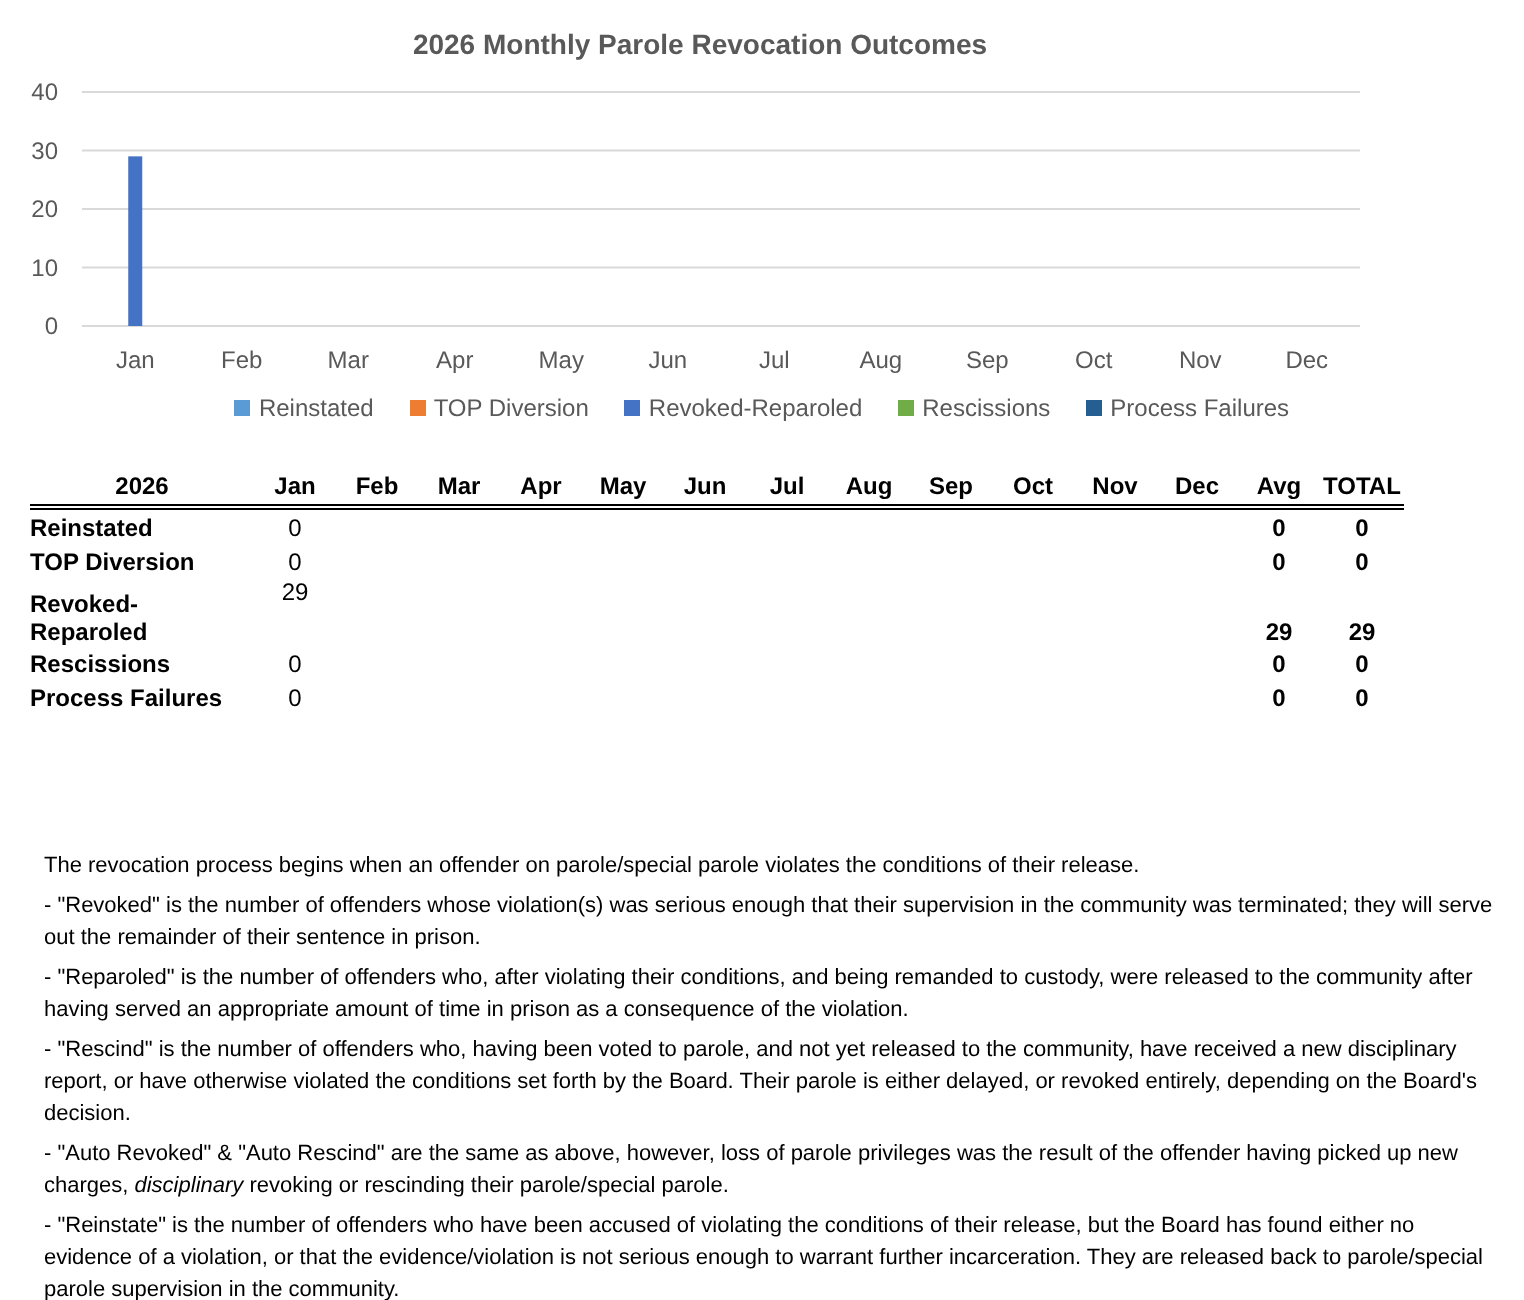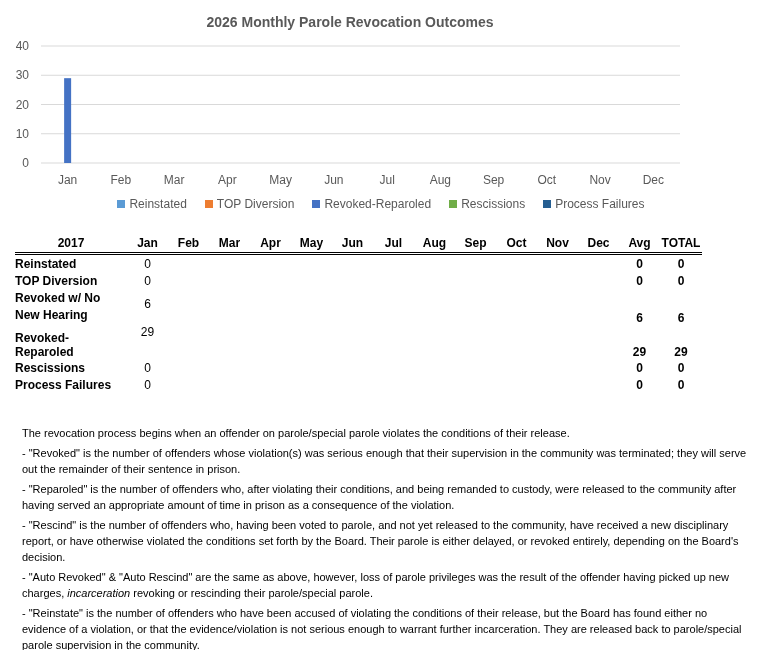--- a/index.html
+++ b/index.html
@@ -81,21 +81,21 @@
     </div>
     <div class="legend-item">
       <span class="swatch" style="background: rgb(37, 94, 145);"></span>
       <span>Process Failures</span>
     </div>
   </div>
 
 <table class="data">
   <thead>
     <tr id="thead-row">
-        <th class="label">2017</th>
+        <th class="label">2026</th>
         <th class="col-m">Jan</th>
         <th class="col-m">Feb</th>
         <th class="col-m">Mar</th>
         <th class="col-m">Apr</th>
         <th class="col-m">May</th>
         <th class="col-m">Jun</th>
         <th class="col-m">Jul</th>
         <th class="col-m">Aug</th>
         <th class="col-m">Sep</th>
         <th class="col-m">Oct</th>
@@ -134,40 +134,20 @@
         <td class="col-m"></td>
         <td class="col-m"></td>
         <td class="col-m"></td>
         <td class="col-m"></td>
         <td class="col-m"></td>
         <td class="col-m"></td>
         <td class="col-avg">0</td>
         <td class="col-tot">0</td>
       </tr>
       <tr>
-        <td class="label" style="height: 36px;">
-          <div style="line-height: 17px;">Revoked w/ No</div>
-          <div style="line-height: 17px;">New Hearing</div>
-        </td>
-        <td class="col-m" style="vertical-align: top; padding-top: 8px;">6</td>
-        <td class="col-m" style="vertical-align: top; padding-top: 8px;"></td>
-        <td class="col-m" style="vertical-align: top; padding-top: 8px;"></td>
-        <td class="col-m" style="vertical-align: top; padding-top: 8px;"></td>
-        <td class="col-m" style="vertical-align: top; padding-top: 8px;"></td>
-        <td class="col-m" style="vertical-align: top; padding-top: 8px;"></td>
-        <td class="col-m" style="vertical-align: top; padding-top: 8px;"></td>
-        <td class="col-m" style="vertical-align: top; padding-top: 8px;"></td>
-        <td class="col-m" style="vertical-align: top; padding-top: 8px;"></td>
-        <td class="col-m" style="vertical-align: top; padding-top: 8px;"></td>
-        <td class="col-m" style="vertical-align: top; padding-top: 8px;"></td>
-        <td class="col-m" style="vertical-align: top; padding-top: 8px;"></td>
-        <td class="col-avg" style="vertical-align: bottom;">6</td>
-        <td class="col-tot" style="vertical-align: bottom;">6</td>
-      </tr>
-      <tr>
         <td class="label" style="height: 34px; vertical-align: bottom;">Revoked-Reparoled</td>
         <td class="col-m" style="vertical-align: top;">29</td>
         <td class="col-m" style="vertical-align: top;"></td>
         <td class="col-m" style="vertical-align: top;"></td>
         <td class="col-m" style="vertical-align: top;"></td>
         <td class="col-m" style="vertical-align: top;"></td>
         <td class="col-m" style="vertical-align: top;"></td>
         <td class="col-m" style="vertical-align: top;"></td>
         <td class="col-m" style="vertical-align: top;"></td>
         <td class="col-m" style="vertical-align: top;"></td>
@@ -212,15 +192,15 @@
         <td class="col-tot">0</td>
       </tr>
     </tbody>
 </table>
 
 <div class="notes">
   <p>The revocation process begins when an offender on parole/special parole violates the conditions of their release.</p>
   <p>- "Revoked" is the number of offenders whose violation(s) was serious enough that their supervision in the community was terminated; they will serve out the remainder of their sentence in prison.</p>
   <p>- "Reparoled" is the number of offenders who, after violating their conditions, and being remanded to custody, were released to the community after having served an appropriate amount of time in prison as a consequence of the violation.</p>
   <p>- "Rescind" is the number of offenders who, having been voted to parole, and not yet released to the community, have received a new disciplinary report, or have otherwise violated the conditions set forth by the Board.  Their parole is either delayed, or revoked entirely, depending on the Board's decision.</p>
-  <p><span>- "Auto Revoked" &amp; "Auto Rescind" are the same as above, however, loss of parole privileges was the result of the offender having picked up new charges, </span><em>incarceration</em><span>  revoking or rescinding their parole/special parole.</span></p>
+  <p><span>- "Auto Revoked" &amp; "Auto Rescind" are the same as above, however, loss of parole privileges was the result of the offender having picked up new charges, </span><em>disciplinary</em><span>  revoking or rescinding their parole/special parole.</span></p>
   <p>- "Reinstate" is the number of offenders who have been accused of violating the conditions of their release, but the Board has found either no evidence of a violation, or that the evidence/violation is not serious enough to warrant further incarceration.  They are released back to parole/special parole supervision in the community.</p>
 </div>
 
 </body></html>

